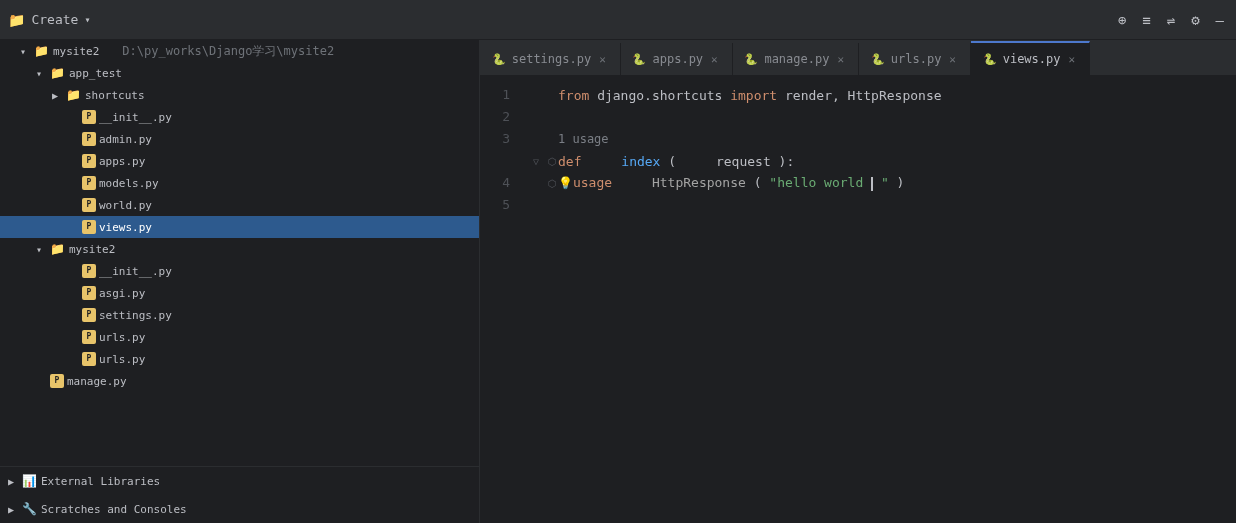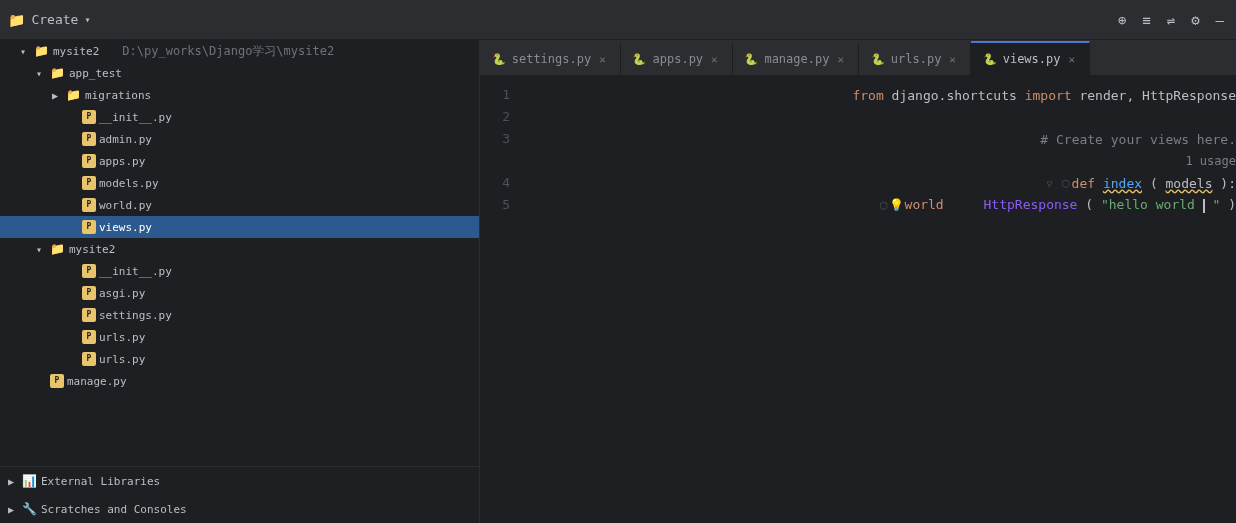--- a/index.html
+++ b/index.html
@@ -207,21 +207,20 @@
     .code-content::-webkit-scrollbar { height: 8px; width: 8px; }
     .code-content::-webkit-scrollbar-track { background: #1e1f22; }
     .code-content::-webkit-scrollbar-thumb { background: #3d3f41; }
 
     .code-line {
       display: flex;
       align-items: center;
       height: 22px;
       padding-left: 4px;
       position: relative;
-      justify-content: flex-end;
     }
 
     .gutter-icon {
       width: 20px;
       display: inline-flex;
       align-items: center;
       justify-content: center;
       flex-shrink: 0;
     }
 
@@ -241,32 +240,32 @@
       width: 12px;
       display: inline-flex;
       align-items: center;
       justify-content: center;
       flex-shrink: 0;
     }
 
     
     .kw { color: #cf8e6d; }
     .kw-import { color: #cf8e6d; }
-    .fn { color: #8b5cf6; padding-left: 32px; }
+    .fn { color: #a3a3a3; padding-left: 32px; }
     .fn-def { color: #56a8f5; }
     .str { color: #6aab73; }
     .comment { color: #7a7e85; }
     .usage-hint { color: #7a7e85; font-size: 12px; }
     .plain { color: #bcbec4; }
     .param { color: #bcbec4; }
     .paren { color: #bcbec4; }
     .wavy-underline {
-      text-decoration: underline;
       text-decoration-style: wavy;
       text-decoration-color: #e8c46a;
+      margin-left: 32px;
     }
     .cursor-pos {
       display: inline-block;
       width: 2px;
       height: 14px;
       background: #bcbec4;
       vertical-align: middle;
       animation: blink 1s step-end infinite;
     }
     @keyframes blink {
@@ -328,21 +327,21 @@
         <span class="tree-icon icon-folder">📁</span>
         <span class="tree-label">app_test</span>
       </div>
 
       <div class="tree-item">
         <span class="tree-indent"></span>
         <span class="tree-indent"></span>
         <span class="tree-indent"></span>
         <span class="tree-arrow">▶</span>
         <span class="tree-icon icon-folder">📁</span>
-        <span class="tree-label">migrations</span>
+        <span class="tree-label">shortcuts</span>
       </div>
 
       <div class="tree-item">
         <span class="tree-indent"></span>
         <span class="tree-indent"></span>
         <span class="tree-indent"></span>
         <span class="tree-indent"></span>
         <span class="tree-arrow"></span>
         <span class="module-icon-py">P</span>
         <span class="tree-label">__init__.py</span>
@@ -539,60 +538,53 @@
             <span class="plain"> render, HttpResponse</span>
           </span>
         </div>
 
         <div class="code-line">
           <span class="gutter-icon"></span>
           <span class="breakpoint-area"></span>
           <span>&nbsp;</span>
         </div>
 
-        <div class="code-line">
-          <span class="gutter-icon"></span>
-          <span class="breakpoint-area"></span>
-          <span>
-            <span class="comment"># Create your views here.</span>
-          </span>
-        </div>
 
         <div class="code-line">
           <span class="gutter-icon"></span>
           <span class="breakpoint-area"></span>
           <span class="usage-hint">1 usage</span>
         </div>
 
         <div class="code-line">
           <span class="gutter-icon">
             <span class="fold-icon">▽</span>
           </span>
           <span class="breakpoint-area">
             <span style="color:#4e5157;font-size:10px;">⬡</span>
           </span>
           <span>
             <span class="kw">def</span>
             <span class="plain"> </span>
             <span class="fn-def wavy-underline">index</span>
             <span class="paren">(</span>
-            <span class="param wavy-underline">models</span>
+            <span class="param wavy-underline">request</span>
             <span class="paren">):</span>
           </span>
         </div>
 
         <div class="code-line">
           <span class="gutter-icon"></span>
           <span class="breakpoint-area">
             <span style="color:#4e5157;font-size:10px;">⬡</span>
           </span>
           <span class="bulb-icon">💡</span>
           <span>
             <span class="plain">    </span>
-            <span class="kw">world</span>
+            <span class="kw">usage</span>
             <span class="plain"> </span>
             <span class="fn">HttpResponse</span>
             <span class="paren">(</span>
             <span class="str">"hello world</span>
             <span class="cursor-pos"></span>
             <span class="str">"</span>
             <span class="paren">)</span>
           </span>
         </div>
 

